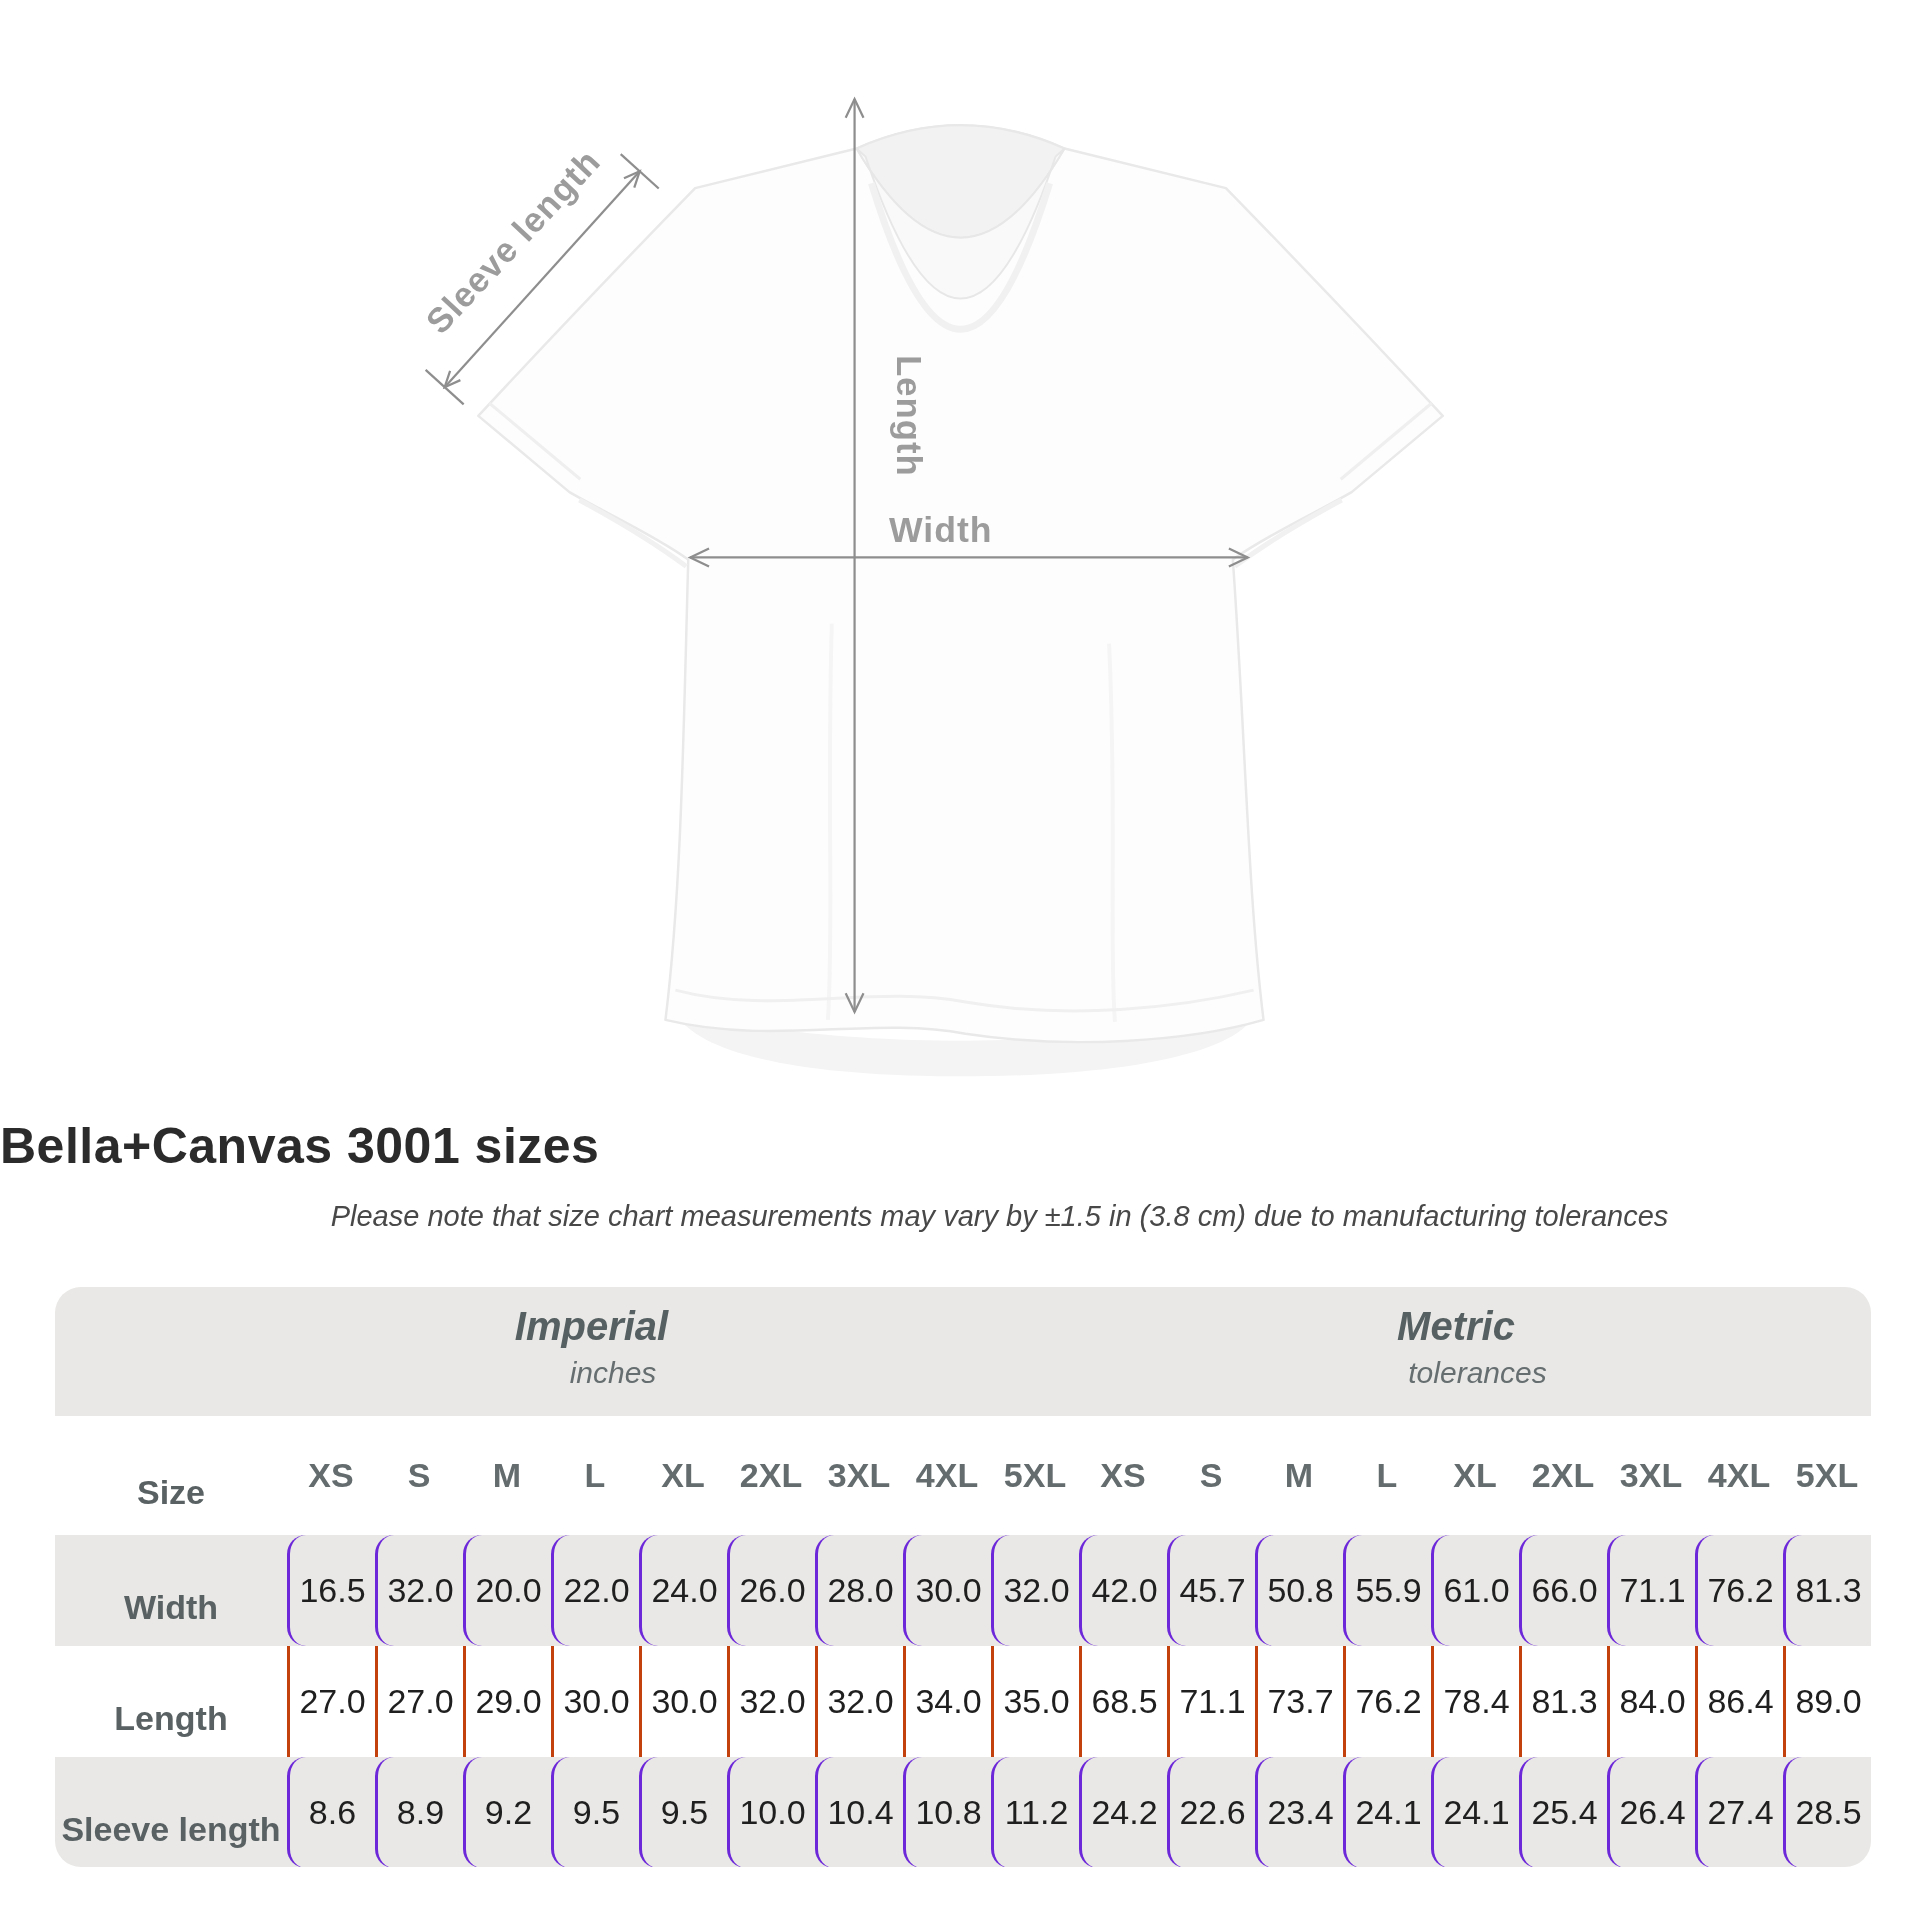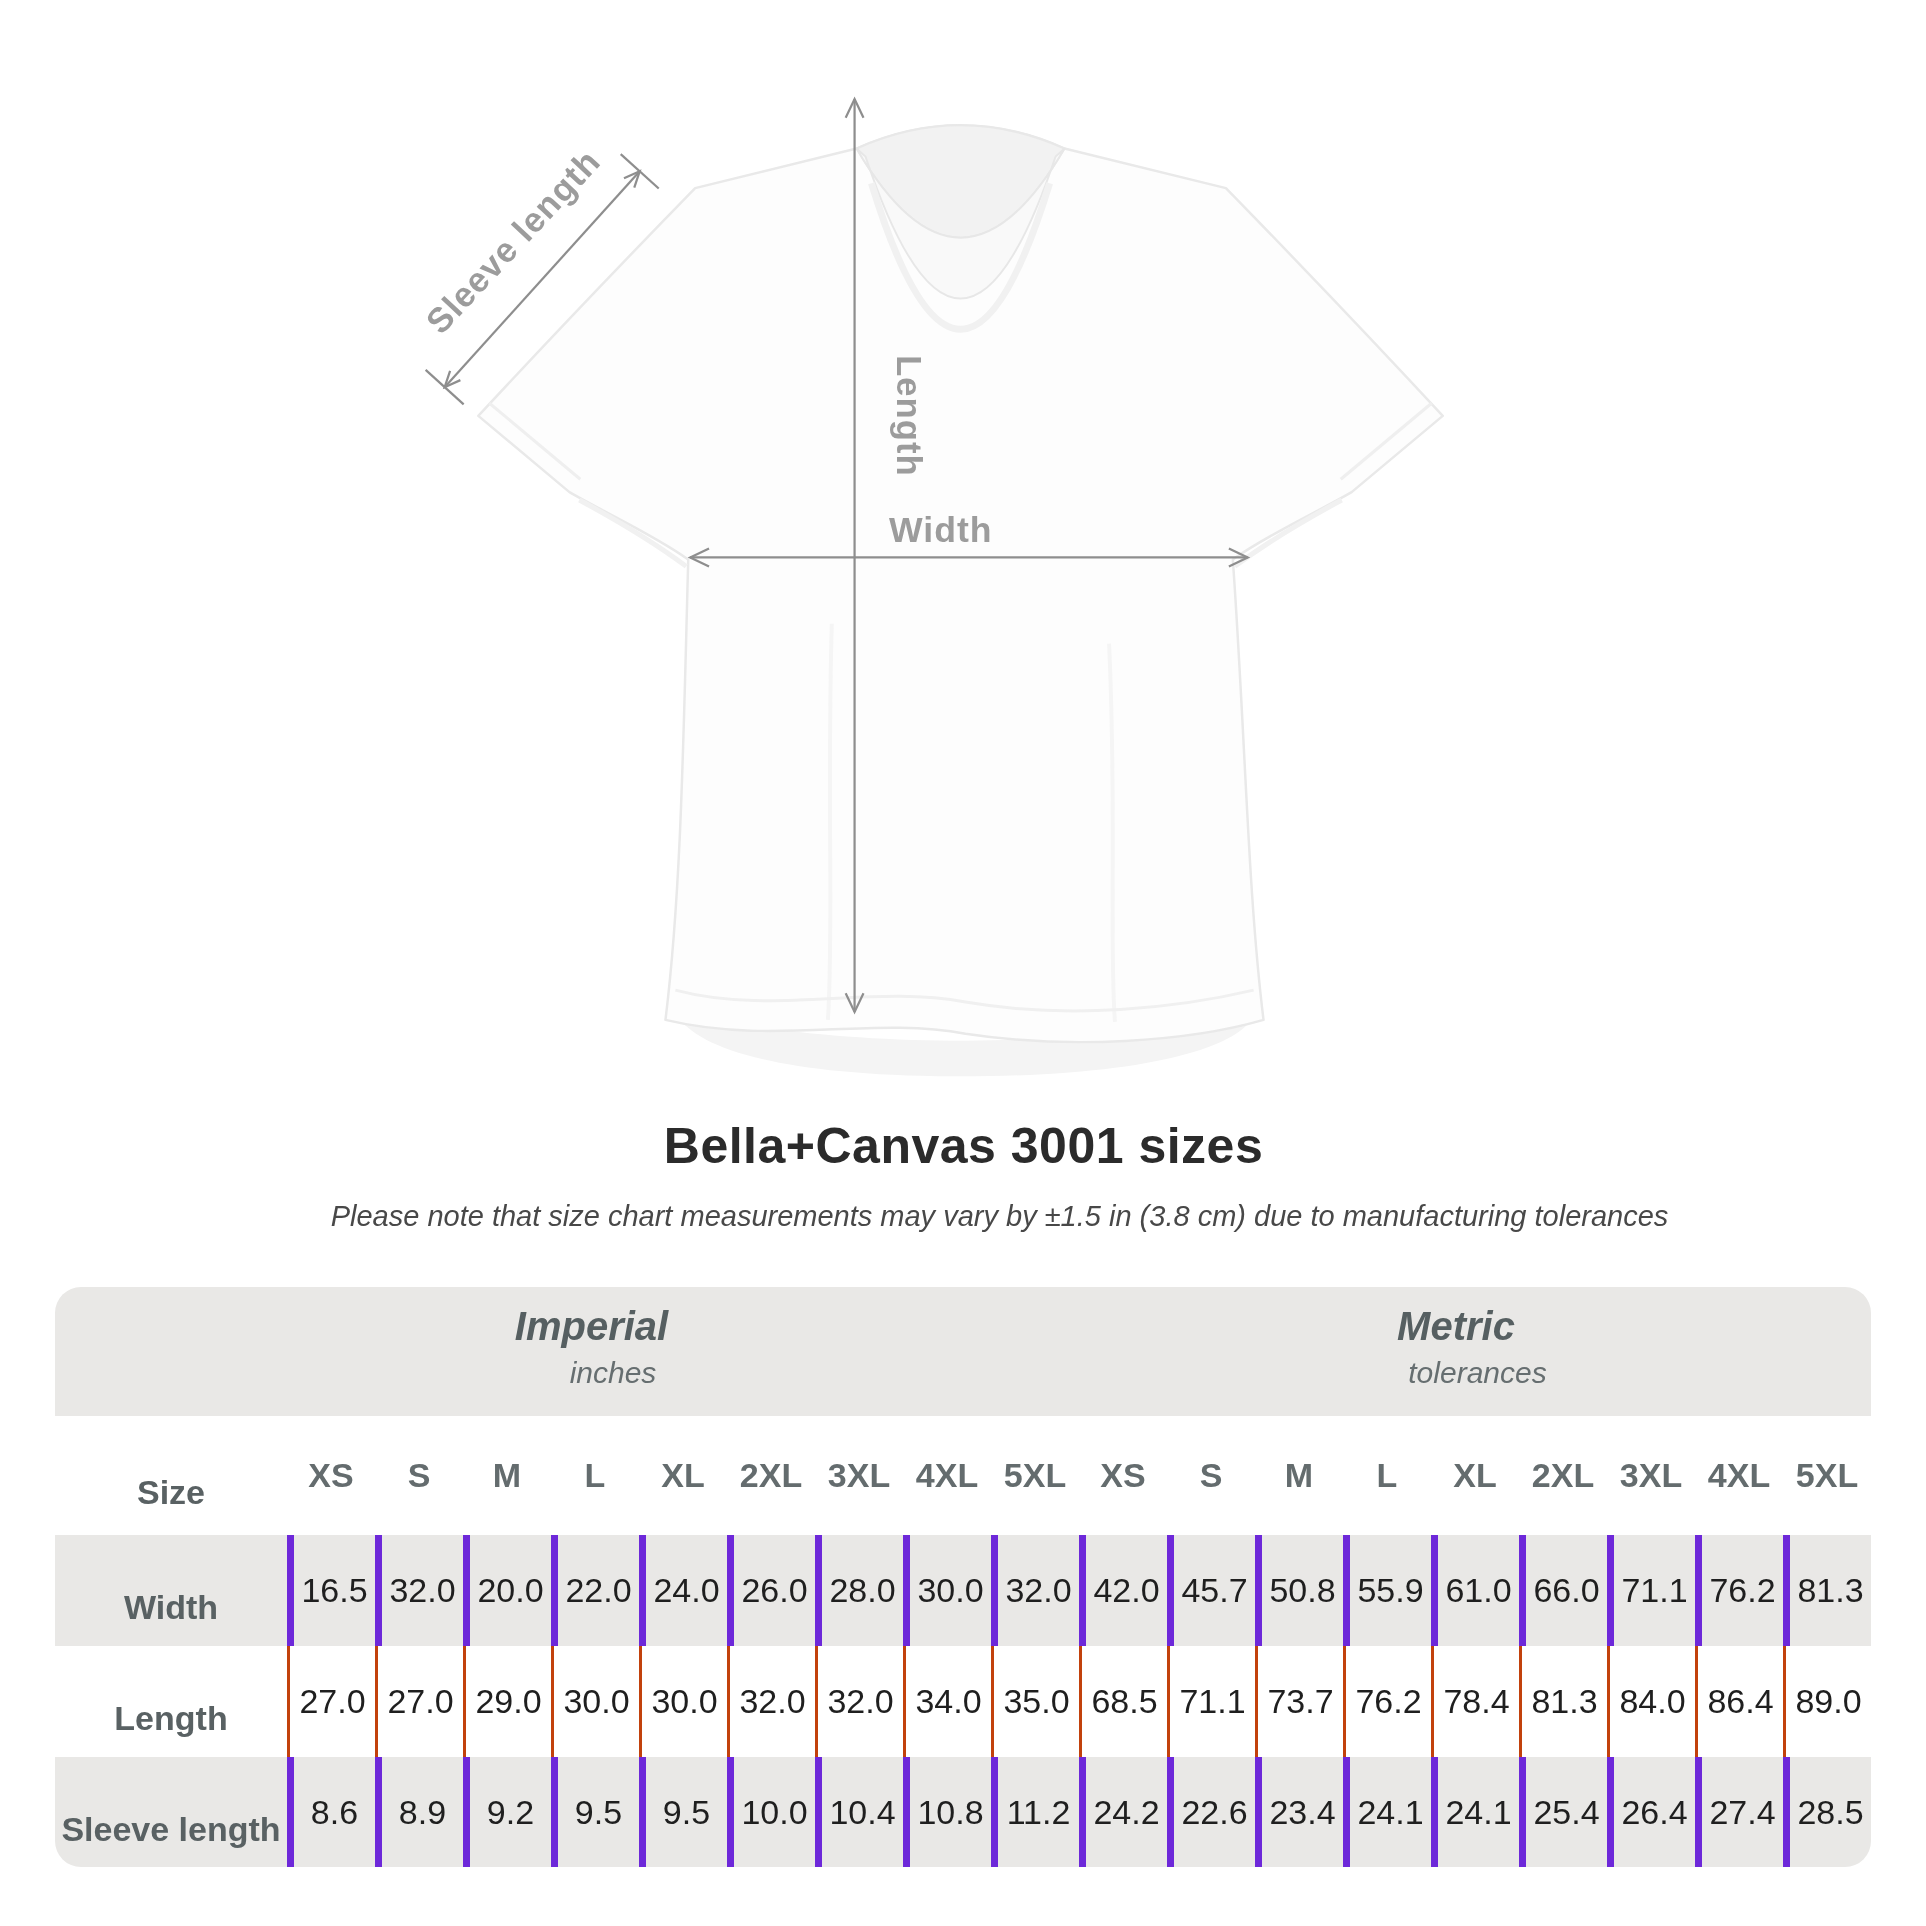--- a/index.html
+++ b/index.html
@@ -8,21 +8,21 @@
     width: 1927px;
     height: 1927px;
     background: #ffffff;
     overflow: hidden;
     font-family: "Liberation Sans", sans-serif;
   }
   .hero-svg { position: absolute; left: 0; top: 0; }
 
   .page-title {
     position: absolute; left: 0; top: 1117px; width: 100%;
-    text-align: center; font-size: 50px; font-weight: 700;
+    font-size: 50px; font-weight: 700;
     color: #2b2b2b; letter-spacing: 0.5px;
   }
   .page-subtitle {
     position: absolute; left: 0; top: 1200px; width: 100%;
     text-align: center; font-size: 29px; font-style: italic; color: #484848; padding-left: 36px;
   }
 
   .sizes-table {
     position: absolute; left: 55px; top: 1287px;
     width: 1816px; height: 580px;
@@ -42,21 +42,21 @@
   .row.r-white { background: #ffffff; }
 
   .cell {
     display: flex; align-items: center; justify-content: center;
     font-size: 34px; color: #1f1f1f; box-sizing: border-box;
   }
   .cell.size-col { flex: 0 0 232px; font-weight: 700; color: #596163; margin-top: 34px; }
   .cell.val { flex: 1 1 0; }
   .row.header .cell.val { font-weight: 700; color: #646c6e; }
   .row.r-white .cell.val { border-left: 3px solid #c2410c; }
-  .row.r-gray  .cell.val { border-left: 7px solid #6d28d9; }
+  .row.r-gray  .cell.val { border-left: 3px solid #6d28d9; border-radius: 19px; }
 </style>
 </head>
 <body>
 
 <div class="canvas">
 
   <svg class="hero-svg" width="1927" height="1109" viewBox="0 0 1946 1120">
 
     <path d="M 680 1018 C 820 1062 1130 1062 1268 1018 C 1266 1052 1175 1088 962 1087 C 765 1086 692 1052 680 1018 Z" fill="#f4f4f4"></path>
 

